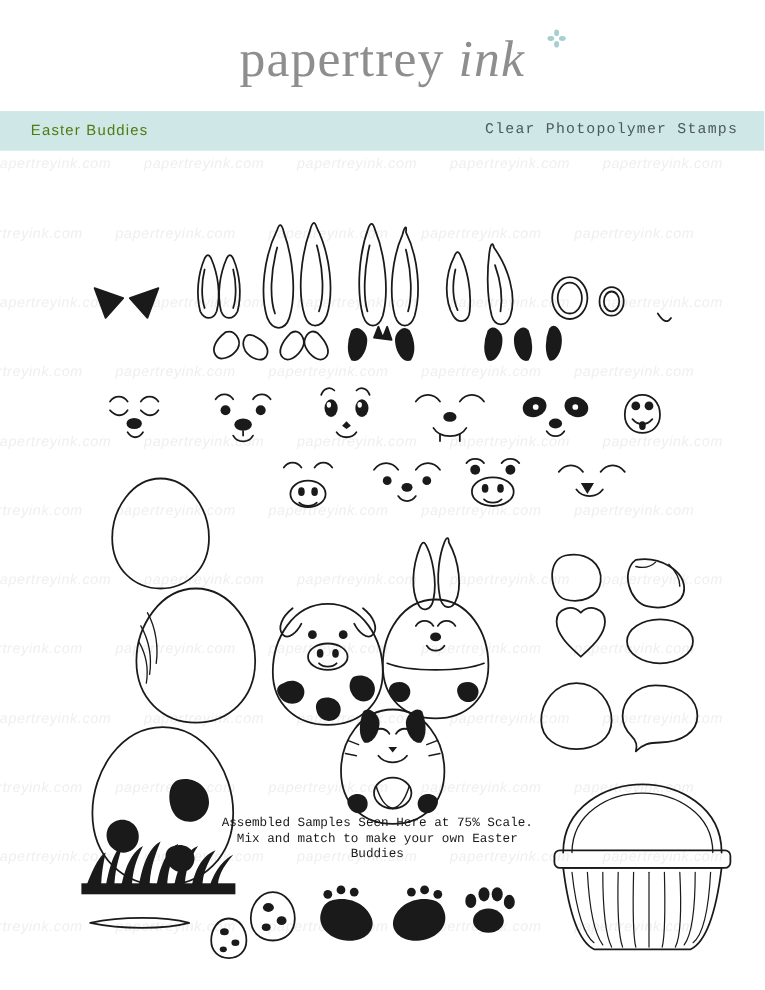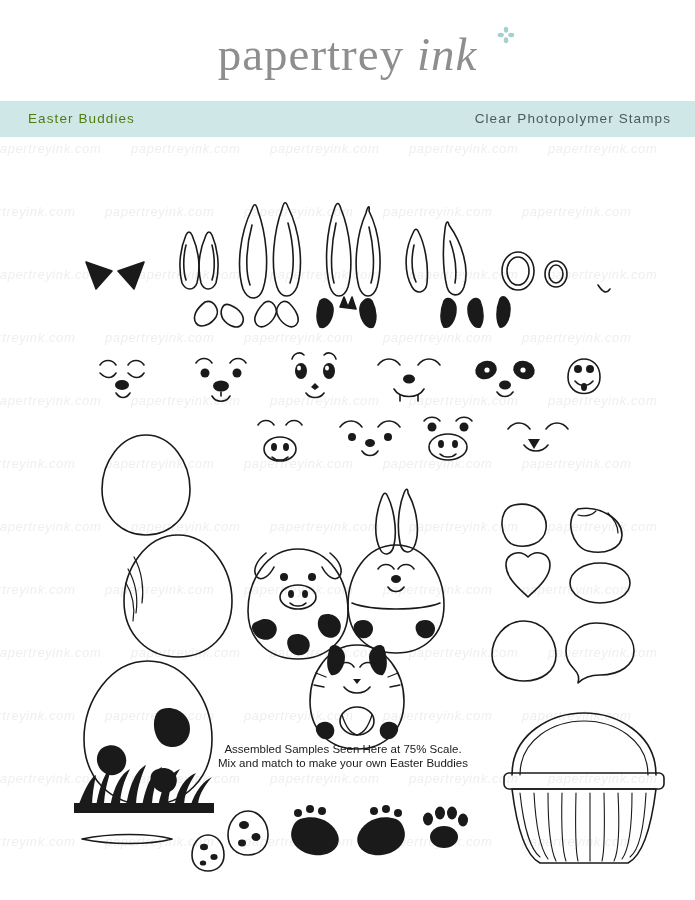--- a/index.html
+++ b/index.html
@@ -70,21 +70,21 @@
     color: #4d7c0f;
     font-family: "Liberation Sans", sans-serif;
   }
   .band-right {
     position: absolute;
     right: 24px;
     top: 10px;
     font-size: 13.5px;
     letter-spacing: 1.1px;
     color: #4a5b5b;
-    font-family: Liberation Sans, sans-serif;
+    font-family: Liberation Mono, monospace;
   }
 
   
   .watermarks {
     position: absolute;
     top: 137px;
     left: 0;
     width: 695px;
     height: 763px;
     overflow: hidden;
@@ -110,21 +110,21 @@
   }
   .art svg { display: block; }
 
   
   .caption {
     position: absolute;
     left: 193px;
     top: 742px;
     width: 300px;
     text-align: center;
-    font-family: Liberation Sans, sans-serif;
+    font-family: Liberation Mono, monospace;
     font-size: 11.5px;
     color: #1a1a1a;
     line-height: 14px;
   }
 </style>
 </head>
 <body>
 
 <div class="page">
 

